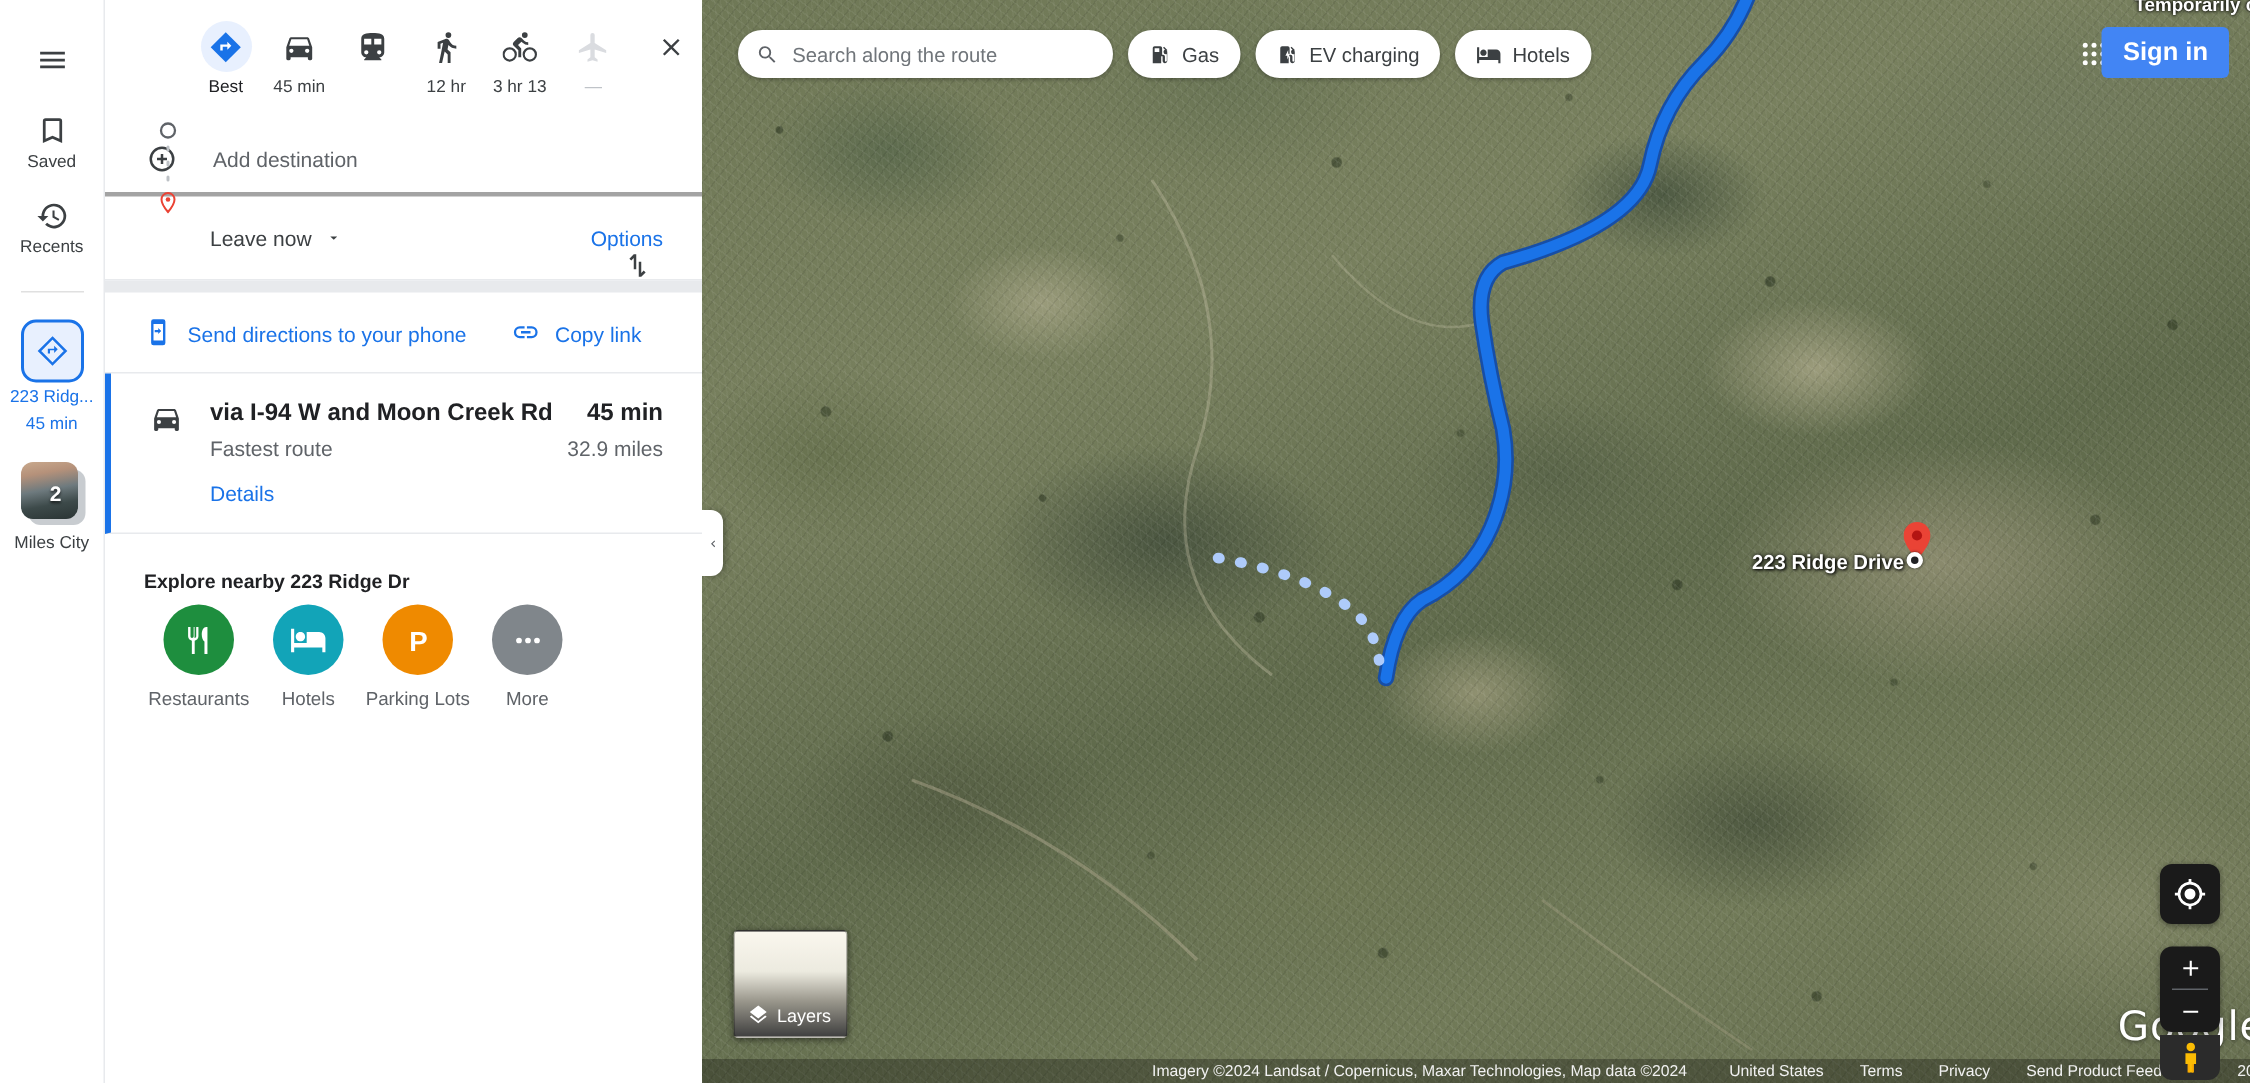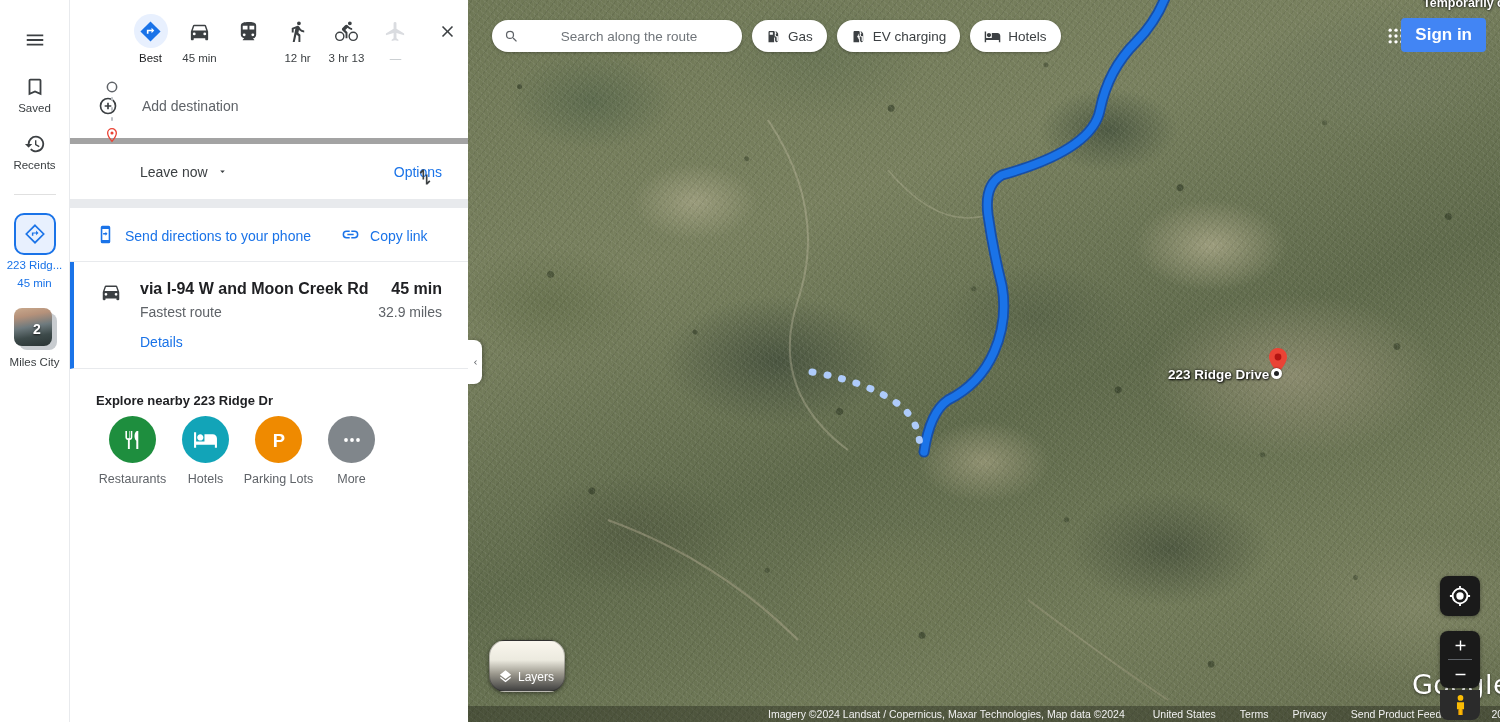--- a/index.html
+++ b/index.html
@@ -117,21 +117,21 @@
 
   
   #map-top { position: absolute; left: 492px; top: 20px; display: flex; align-items: center; gap: 10px; }
   #search-pill {
     width: 250px; height: 32px; background: #fff; border-radius: 18px;
     display: flex; align-items: center; padding: 0 12px; gap: 9px;
     box-shadow: 0 1px 3px rgba(0,0,0,.3);
   }
   #search-pill input {
     border: none; outline: none; font-size: 13.5px; color: #3c4043;
-    width: 100%; font-family: "Liberation Sans", sans-serif; background: transparent; text-align: center;
+    width: 100%; font-family: "Liberation Sans", sans-serif; background: transparent;
   }
   #search-pill input::placeholder { color: #70757a; }
   .chip {
     height: 32px; background: #fff; border-radius: 18px; display: flex;
     align-items: center; gap: 7px; padding: 0 14px; cursor: pointer;
     box-shadow: 0 1px 3px rgba(0,0,0,.3); font-size: 13.5px; color: #3c4043; font-weight: 500;
   }
 
   
   #apps-btn { position: absolute; right: 86px; top: 18px; width: 36px; height: 36px;
@@ -139,22 +139,22 @@
   #signin-btn {
     position: absolute; right: 14px; top: 18px; height: 34px; padding: 0 14px;
     background: #4285f4; color: #fff; border-radius: 4px; border: none;
     font-size: 17px; font-weight: 700; cursor: pointer;
     font-family: "Liberation Sans", sans-serif;
     display: flex; align-items: center;
   }
 
   
   #layers-btn {
-    position: absolute; left: 489px; bottom: 30px; width: 76px; height: 52px;
-    border-radius: 16px; cursor: pointer; overflow: hidden;
+    position: absolute; left: 489px; bottom: 30px; width: 76px; height: 72px;
+    border-radius: 3px; cursor: pointer; overflow: hidden;
     background: linear-gradient(180deg, #faf7ee 0%, #eceadf 38%, #9a978c 66%, #3f3f3f 100%);
     box-shadow: 0 1px 4px rgba(0,0,0,.5); border: 1px solid rgba(0,0,0,.25);
     display: flex; align-items: flex-end; padding: 0 0 7px 8px; gap: 5px;
   }
   #layers-btn .lbl { font-size: 12px; color: #fff; font-weight: 500; }
 
   
   #locate-btn {
     position: absolute; right: 20px; bottom: 106px; width: 40px; height: 40px;
     background: #1a1a1a; border-radius: 8px; display: flex; align-items: center;
@@ -213,21 +213,21 @@
   #thumb-stack .badge {
     font-size: 14px; font-weight: 700; color: #fff; text-shadow: 0 1px 2px rgba(0,0,0,.7);
     margin-left: 9px; margin-top: 5px;
   }
 
   
   #panel {
     position: absolute; left: 70px; top: 0; width: 398px; height: 722px;
     background: #fff; overflow: hidden;
   }
-  #panel-head { padding: 10px 0 12px; border-bottom: 6px solid #a3a3a3; }
+  #panel-head { padding: 10px 0 2px; border-bottom: 3px solid #a3a3a3; }
   #modes { display: flex; align-items: flex-start; padding-left: 56px; gap: 0; }
   .mode {
     width: 49px; display: flex; flex-direction: column; align-items: center;
     gap: 4px; cursor: pointer; padding-top: 4px;
   }
   .mode .mico { width: 34px; height: 34px; display: flex; align-items: center; justify-content: center; border-radius: 50%; }
   .mode.selected .mico { background: #e8f0fe; }
   .mode .mlabel { font-size: 11.5px; color: #3c4043; white-space: nowrap; }
   .mode.disabled .mlabel { color: #bdc1c6; }
   .mode.selected .mlabel { color: #202124; font-weight: 500; }

